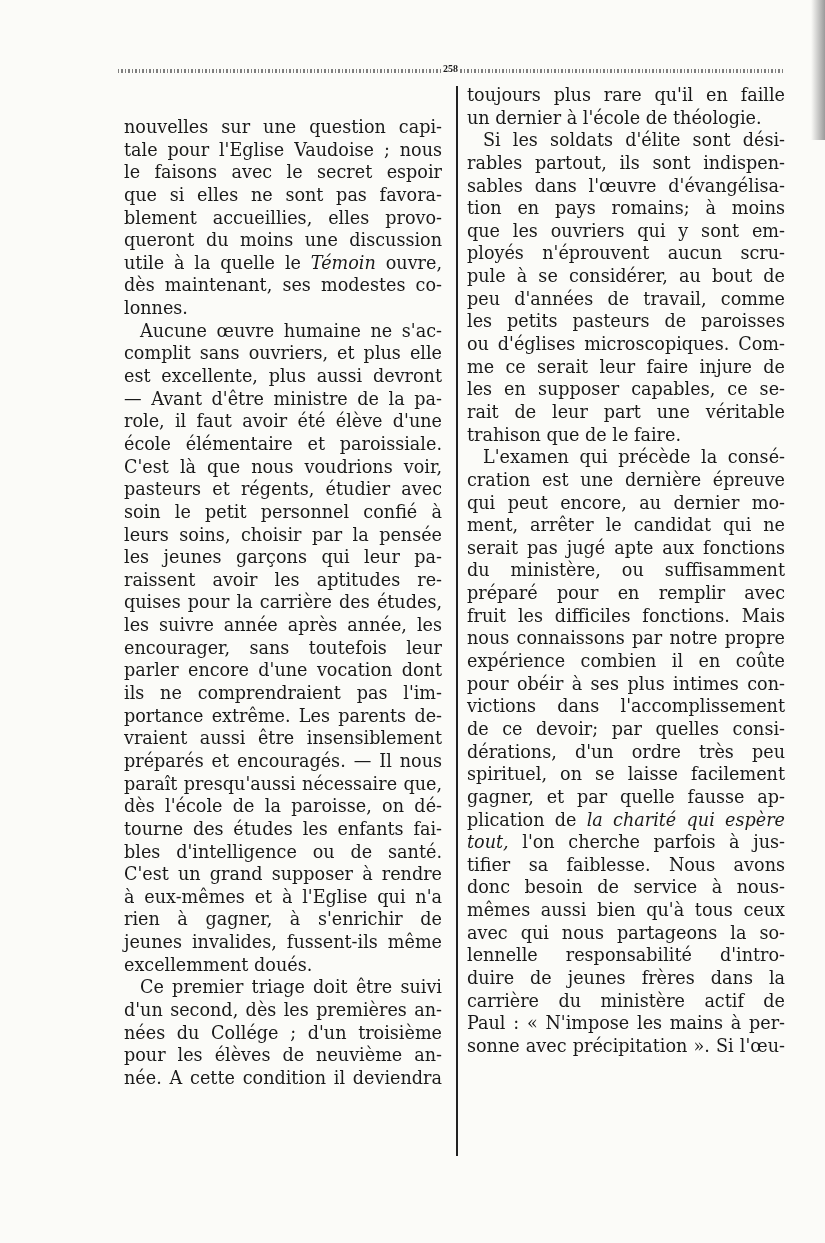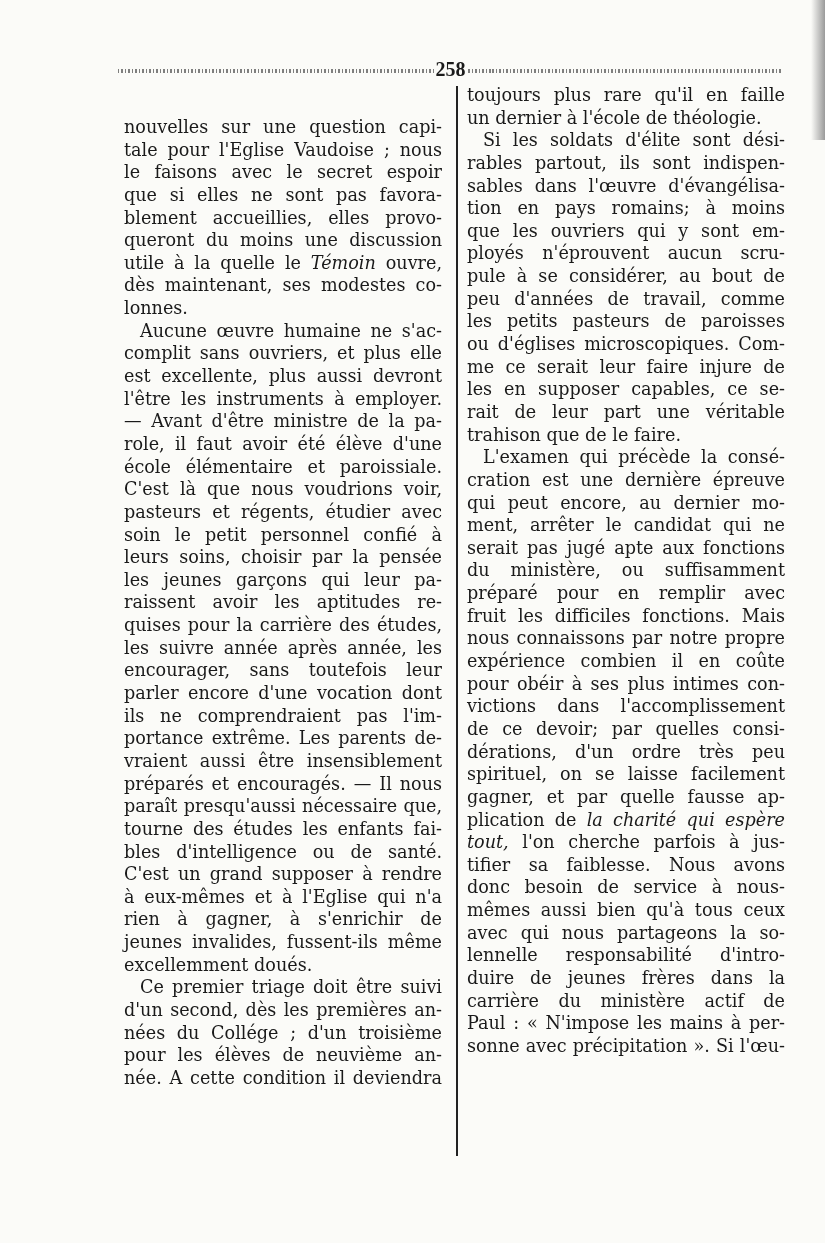--- a/index.html
+++ b/index.html
@@ -19,21 +19,21 @@
       position: absolute; top: 60px; left: 118px; width: 665px; height: 16px;
       display: flex; align-items: flex-end;
     }
     .header-rule .dots {
       flex: 1; height: 4px; margin-bottom: 3px;
       background-image: repeating-linear-gradient(90deg, #555 0 1.5px, transparent 1.5px 3.5px);
       opacity: 0.75;
     }
     .header-rule .page-num {
       font-family: "Liberation Serif", serif;
-      font-weight: bold; font-size: 20px; padding: 0 2px; line-height: 14px;
+      font-weight: bold; font-size: 10px; padding: 0 2px; line-height: 14px;
     }
     .column-divider {
       position: absolute; left: 456px; top: 86px; width: 1.5px; height: 1070px;
       background: #222;
     }
     .col {
       position: absolute; top: 84px;
       font-size: 17.6px;
       line-height: 22.65px;
     }
@@ -67,39 +67,39 @@
     <div class="line" style="white-space: normal;">le faisons avec le secret espoir</div>
     <div class="line" style="white-space: normal;">que si elles ne sont pas favora-</div>
     <div class="line" style="white-space: normal;">blement accueillies, elles provo-</div>
     <div class="line" style="white-space: normal;">queront du moins une discussion</div>
     <div class="line" style="white-space: normal;"><span>utile à la quelle le </span><span class="italic">Témoin</span><span> ouvre,</span></div>
     <div class="line" style="white-space: normal;">dès maintenant, ses modestes co-</div>
     <div class="line last">lonnes.</div>
     <div class="line indent" style="white-space: normal;">Aucune œuvre humaine ne s'ac-</div>
     <div class="line" style="white-space: normal;">complit sans ouvriers, et plus elle</div>
     <div class="line" style="white-space: normal;">est excellente, plus aussi devront</div>
-    <div class="line" style="white-space: normal;">l'être les instruments à employer.</div>
     <div class="line" style="white-space: normal;">— Avant d'être ministre de la pa-</div>
     <div class="line" style="white-space: normal;">role, il faut avoir été élève d'une</div>
     <div class="line" style="white-space: normal;">école élémentaire et paroissiale.</div>
     <div class="line" style="white-space: normal;">C'est là que nous voudrions voir,</div>
     <div class="line" style="white-space: normal;">pasteurs et régents, étudier avec</div>
     <div class="line" style="white-space: normal;">soin le petit personnel confié à</div>
     <div class="line" style="white-space: normal;">leurs soins, choisir par la pensée</div>
     <div class="line" style="white-space: normal;">les jeunes garçons qui leur pa-</div>
     <div class="line" style="white-space: normal;">raissent avoir les aptitudes re-</div>
     <div class="line" style="white-space: normal;">quises pour la carrière des études,</div>
     <div class="line" style="white-space: normal;">les suivre année après année, les</div>
     <div class="line" style="white-space: normal;">encourager, sans toutefois leur</div>
     <div class="line" style="white-space: normal;">parler encore d'une vocation dont</div>
     <div class="line" style="white-space: normal;">ils ne comprendraient pas l'im-</div>
     <div class="line" style="white-space: normal;">portance extrême. Les parents de-</div>
     <div class="line" style="white-space: normal;">vraient aussi être insensiblement</div>
     <div class="line" style="white-space: normal;">préparés et encouragés. — Il nous</div>
     <div class="line" style="white-space: normal;">paraît presqu'aussi nécessaire que,</div>
+    <div class="line" style="white-space: normal;">dès l'école de la paroisse, on dé-</div>
     <div class="line" style="white-space: normal;">tourne des études les enfants fai-</div>
     <div class="line" style="white-space: normal;">bles d'intelligence ou de santé.</div>
     <div class="line" style="white-space: normal;">C'est un grand supposer à rendre</div>
     <div class="line" style="white-space: normal;">à eux-mêmes et à l'Eglise qui n'a</div>
     <div class="line" style="white-space: normal;">rien à gagner, à s'enrichir de</div>
     <div class="line" style="white-space: normal;">jeunes invalides, fussent-ils même</div>
     <div class="line last">excellemment doués.</div>
     <div class="line indent" style="white-space: normal;">Ce premier triage doit être suivi</div>
     <div class="line" style="white-space: normal;">d'un second, dès les premières an-</div>
     <div class="line" style="white-space: normal;">nées du Collége ; d'un troisième</div>

